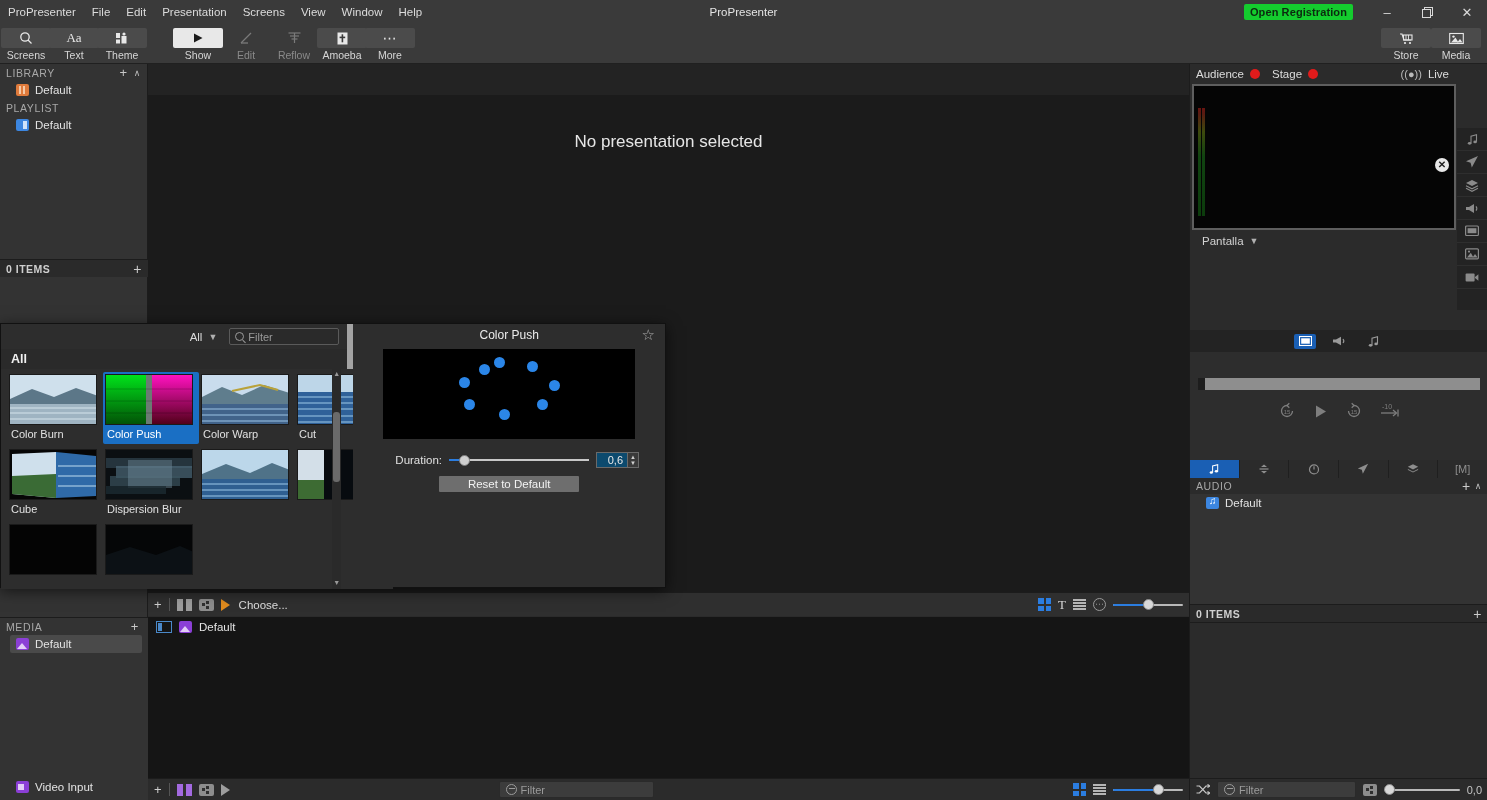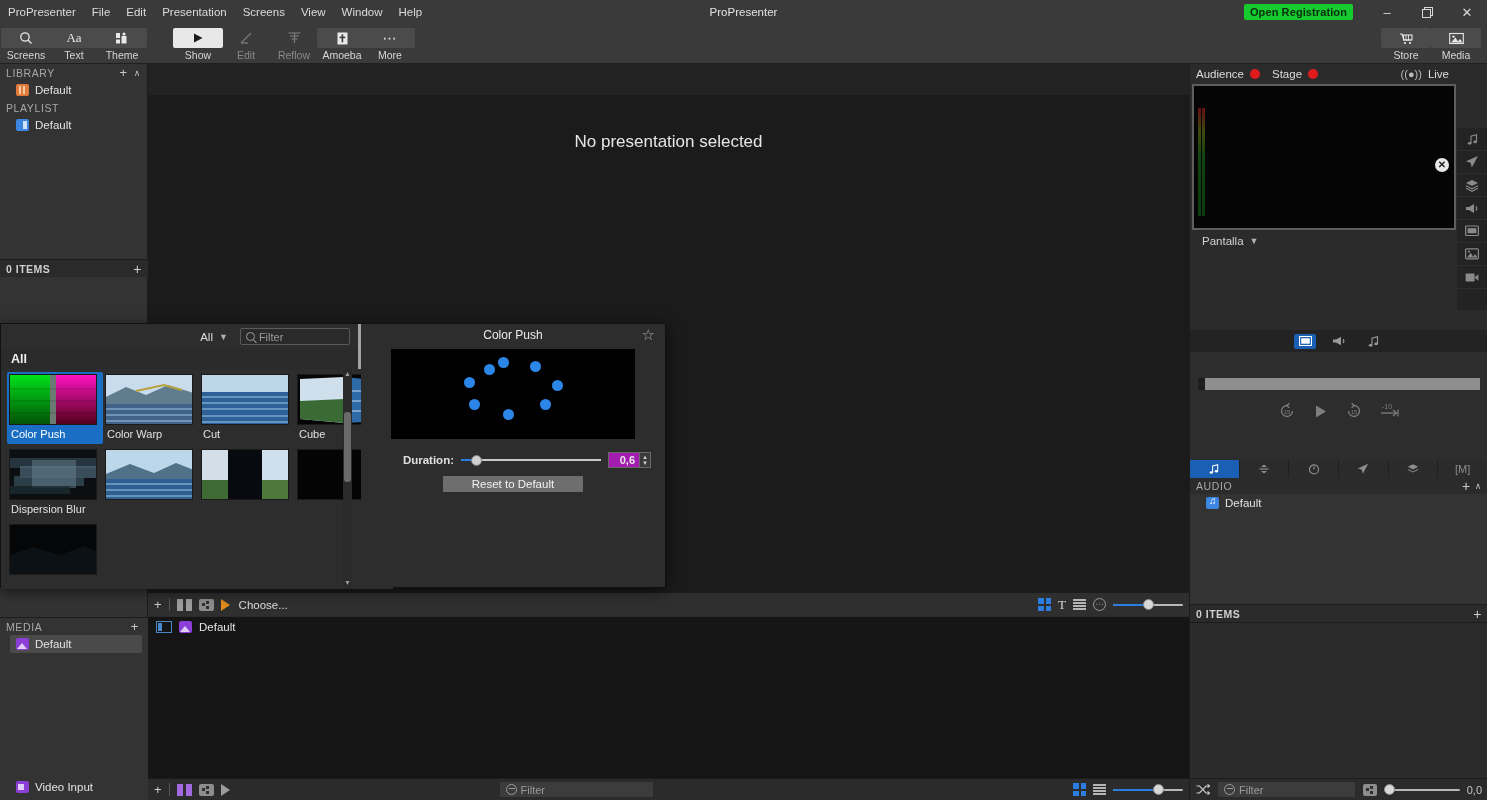--- a/index.html
+++ b/index.html
@@ -204,21 +204,21 @@
   .rbody { position: absolute; top: 559px; left: 0; width: 298px; height: 156px; background: #2b2b2b; }
   .rbtm { position: absolute; top: 714px; left: 0; width: 298px; height: 22px; background: #2b2b2b; border-top: 1px solid #1c1c1c; display: flex; align-items: center; gap: 7px; padding: 0 6px; }
   .rbtm .val { font-size: 11px; color: #c4c4c4; }
 
   
   .popover {
     position: absolute; top: 323px; left: 0; width: 666px; height: 265px;
     background: #2d2d2d; border: 1px solid #111; box-shadow: 0 3px 14px rgba(0,0,0,.6);
     display: flex;
   }
-  .pop-left { width: 404px; height: 100%; background: #2d2d2d; position: relative; border-right: 3px solid #a3a3a3; }
+  .pop-left { width: 404px; height: 100%; background: #2d2d2d; position: relative; border-right: 6px solid #a3a3a3; }
   .pop-hdr { height: 25px; display: flex; align-items: center; justify-content: flex-end; gap: 8px; padding: 0 8px; }
   .dd { display: flex; align-items: center; gap: 6px; font-size: 11.5px; color: #dcdcdc; padding: 0 4px; }
   .pop-filter {
     width: 110px; height: 17px; background: #2a2a2a; border: 1px solid #5a5a5a; border-radius: 2px;
     display: flex; align-items: center; gap: 4px; padding: 0 5px; font-size: 11px; color: #9b9b9b;
   }
   .mag { width: 9px; height: 9px; border: 1.3px solid #9b9b9b; border-radius: 50%; position: relative; flex: 0 0 auto; }
   .mag::after { content: ""; position: absolute; right: -3px; bottom: -2px; width: 4px; height: 1.3px; background: #9b9b9b; transform: rotate(45deg); }
   .cat-hdr { height: 20px; background: #2a2a2a; display: flex; align-items: center; padding-left: 10px; font-size: 12.5px; font-weight: bold; color: #f0f0f0; }
   .grid {
@@ -233,27 +233,27 @@
   .cell.sel .cell-lbl { color: #fff; }
   .sbar { position: absolute; top: 45px; right: 6px; width: 9px; height: 220px; background: #2a2a2a; }
   .sthumb { position: absolute; left: 1px; top: 43px; width: 7px; height: 70px; background: #6a6a6a; border-radius: 3px; }
   .sarr { position: absolute; left: 0; width: 9px; text-align: center; font-size: 7px; color: #999; line-height: 8px; }
 
   .pop-right { flex: 1; position: relative; background: #2d2d2d; }
   .pr-hdr { height: 22px; display: flex; align-items: center; justify-content: center; font-size: 12px; color: #ececec; position: relative; }
   .star { position: absolute; right: 10px; top: 3px; font-size: 15px; color: #a9a9a9; line-height: 1; }
   .pr-preview { margin: 3px 30px 0 30px; height: 90px; background: #000; position: relative; }
   .dot-b { position: absolute; width: 11px; height: 11px; border-radius: 50%; background: #2b86e8; }
-  .dur-row { display: flex; align-items: center; gap: 7px; padding: 13px 14px 0 42px; font-weight: bold; }
+  .dur-row { display: flex; align-items: center; gap: 7px; padding: 13px 26px 0 42px; }
   .dur-lbl { font-size: 11.5px; color: #e0e0e0; }
   .dur-slider { position: relative; width: 140px; height: 12px; display: flex; align-items: center; }
   .dur-slider .trk { position: absolute; left: 0; right: 0; height: 2px; background: #c8c8c8; }
   .dur-slider .fill { position: absolute; left: 0; width: 14px; height: 2px; background: #2b7de0; }
   .dur-slider .kn { position: absolute; left: 10px; width: 11px; height: 11px; border-radius: 50%; background: #cfcfcf; border: 1px solid #7c7c7c; }
-  .spin { display: flex; align-items: stretch; background: #a21caf; border: 1px solid #6a6a6a; height: 16px; }
+  .spin { display: flex; align-items: stretch; background: #0c4a6e; border: 1px solid #6a6a6a; height: 16px; }
   .spin .v { width: 30px; text-align: right; padding-right: 4px; font-size: 11px; color: #e8e8e8; line-height: 14px; }
   .spin .ar { width: 11px; display: flex; flex-direction: column; justify-content: center; align-items: center; background: #3a3a3a; border-left: 1px solid #6a6a6a; }
   .spin .ar span { font-size: 6px; line-height: 6px; color: #d0d0d0; }
   .reset-btn {
     margin: 8px auto 0 auto; width: 140px; height: 16px; background: #6e6e6e;
     display: flex; align-items: center; justify-content: center; font-size: 11.5px; color: #f2f2f2;
     border-radius: 1px;
   }
   svg { display: block; }
 </style>
@@ -725,20 +725,31 @@
         <span class="pop-filter">
           <span class="mag"></span>
           <span>Filter</span>
         </span>
       </div>
       <div class="cat-hdr">All</div>
 
       <div class="grid">
         <div class="grid-inner">
 
+          <div class="cell">
+            <div class="thumb">
+              <svg width="88" height="51" viewBox="0 0 88 51" preserveAspectRatio="none">
+                <rect width="88" height="51" fill="#cfe0ec"></rect>
+                <path d="M0 24 L22 14 L44 22 L66 13 L88 21 V30 H0 Z" fill="#5c7788"></path>
+                <rect y="29" width="88" height="22" fill="#9fb4c2"></rect>
+                <path d="M0 33 L88 33 M0 38 L88 38 M0 44 L88 44" stroke="#c3d3de" stroke-width="1.4"></path>
+              </svg>
+            </div>
+            <div class="cell-lbl">Color Burn</div>
+          </div>
           <div class="cell sel">
             <div class="thumb">
               <svg width="88" height="51" viewBox="0 0 88 51" preserveAspectRatio="none">
                 <defs>
                   <linearGradient id="gleft" x1="0" y1="0" x2="0" y2="1">
                       <stop offset="0" stop-color="#00e21a"></stop>
                       <stop offset="1" stop-color="#024d06"></stop>
                     </linearGradient>
                   <linearGradient id="gright" x1="0" y1="0" x2="0" y2="1">
                       <stop offset="0" stop-color="#ff12c0"></stop>

